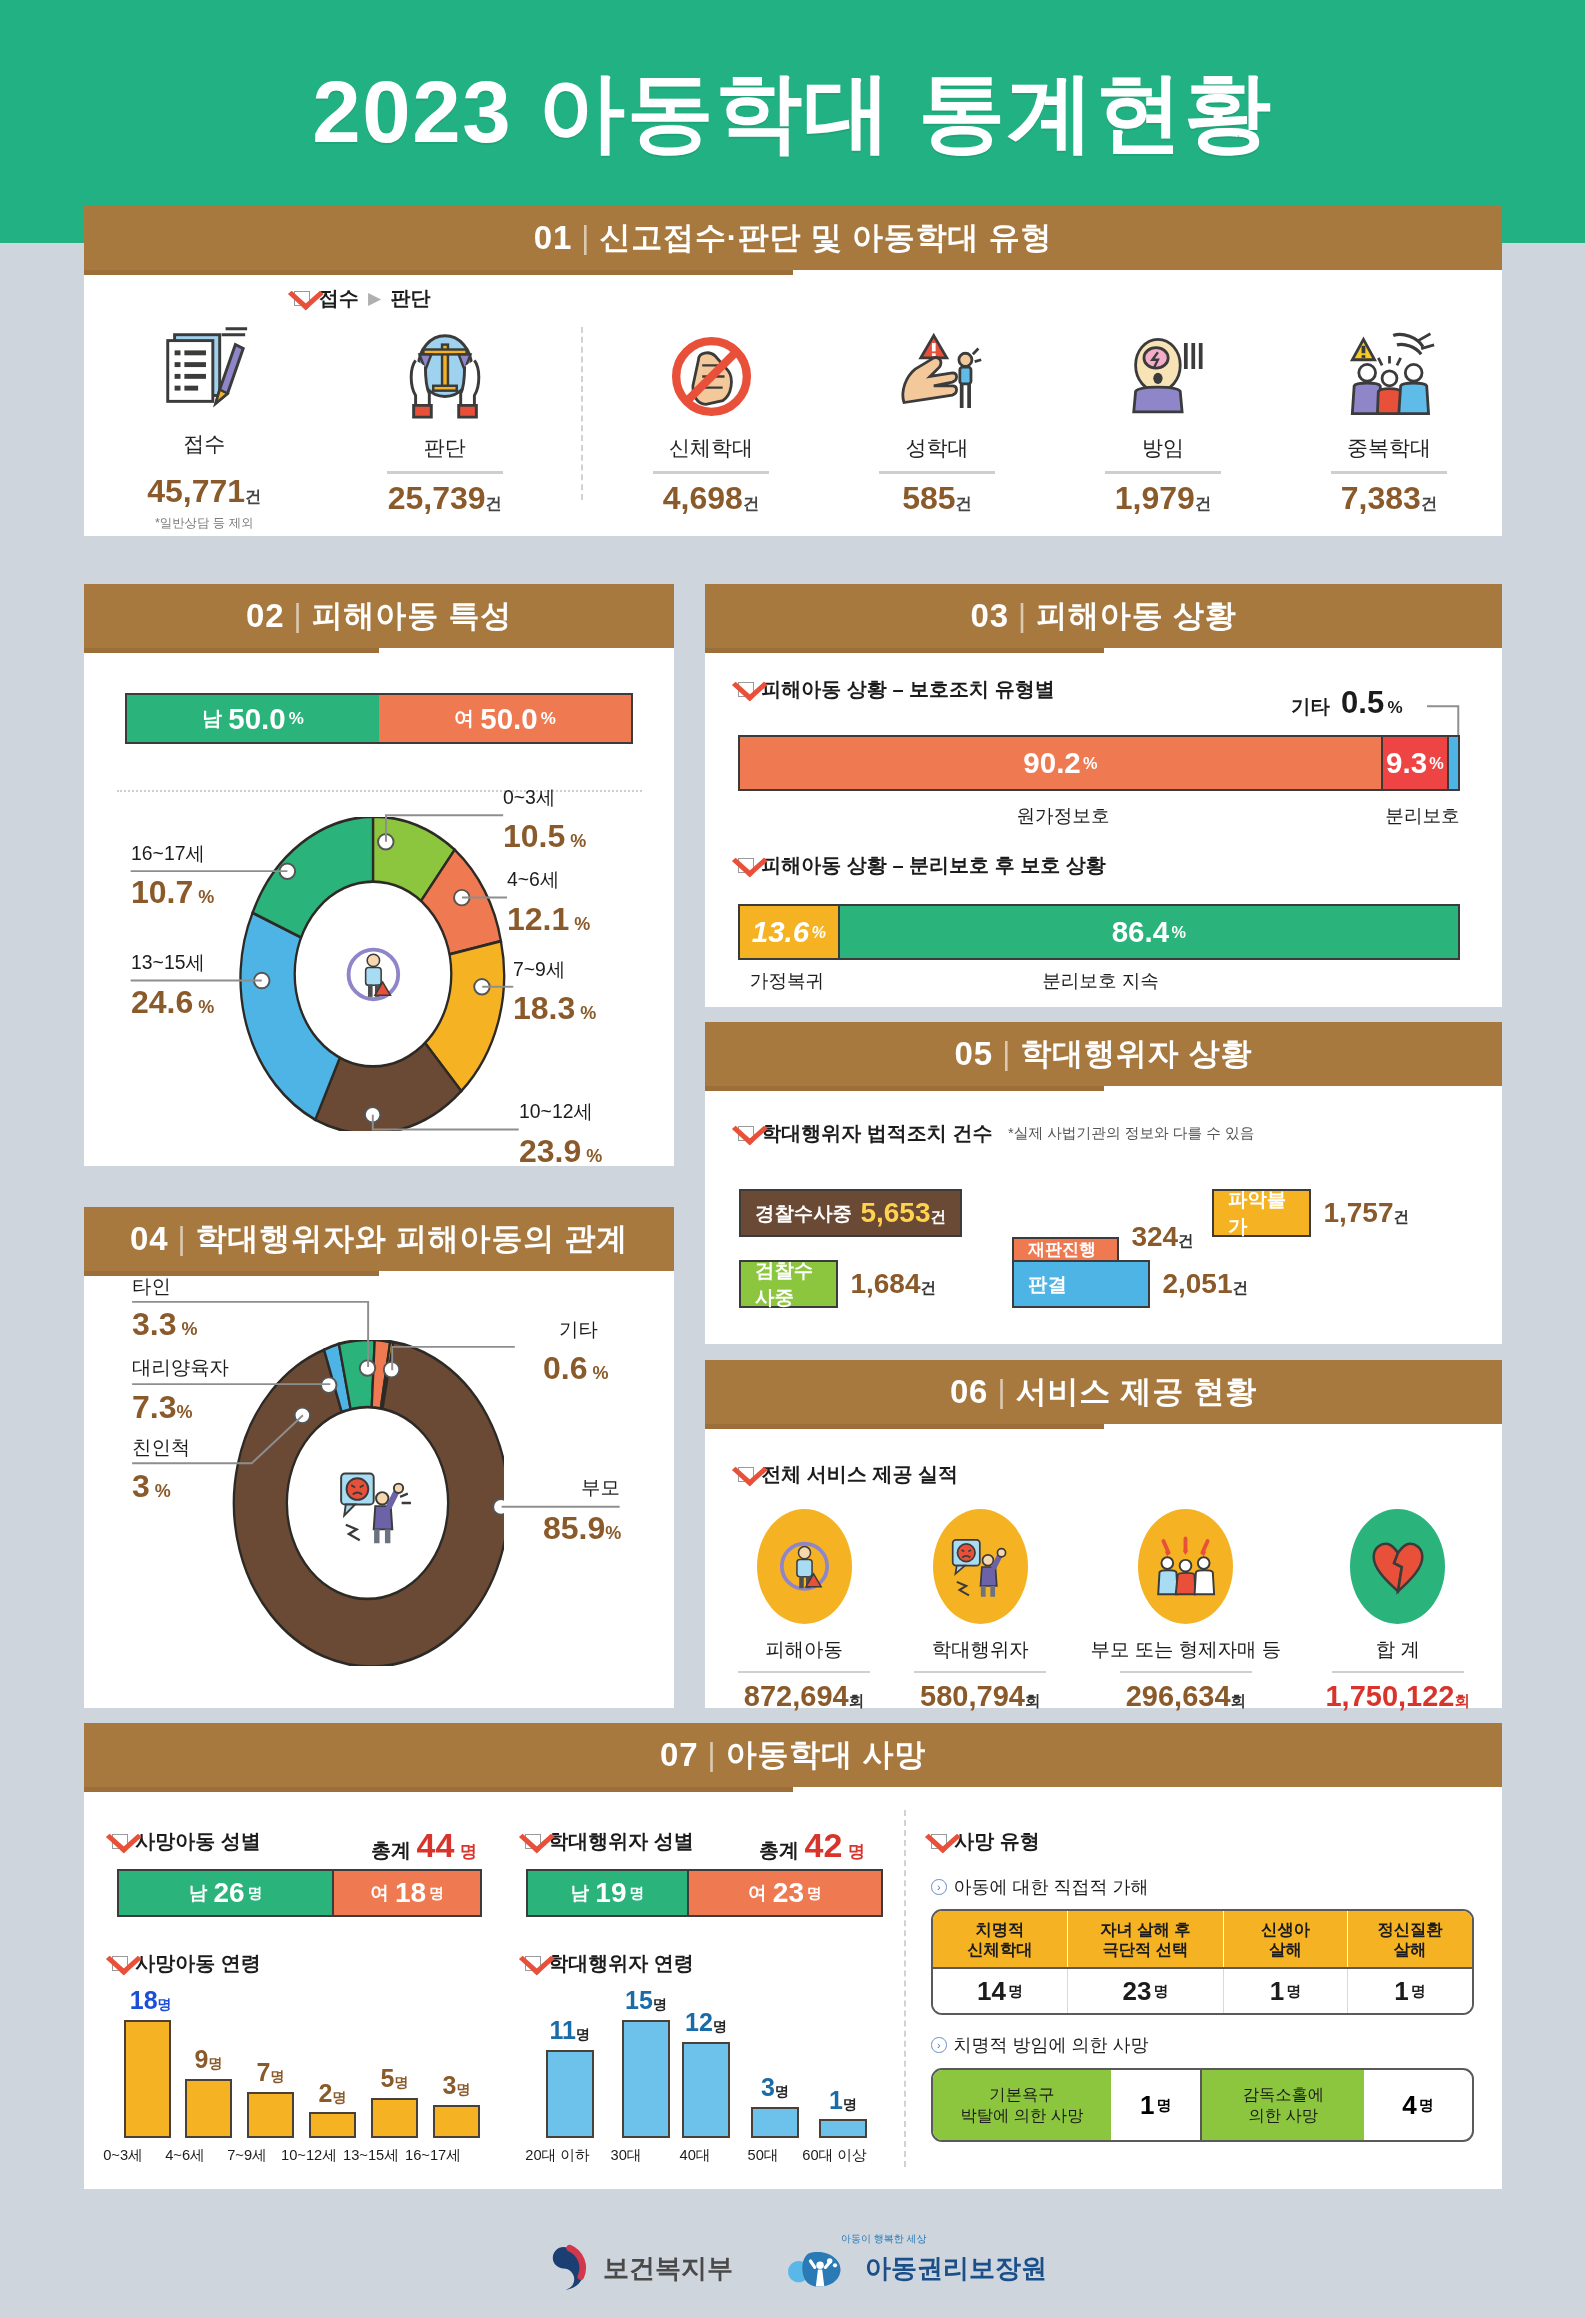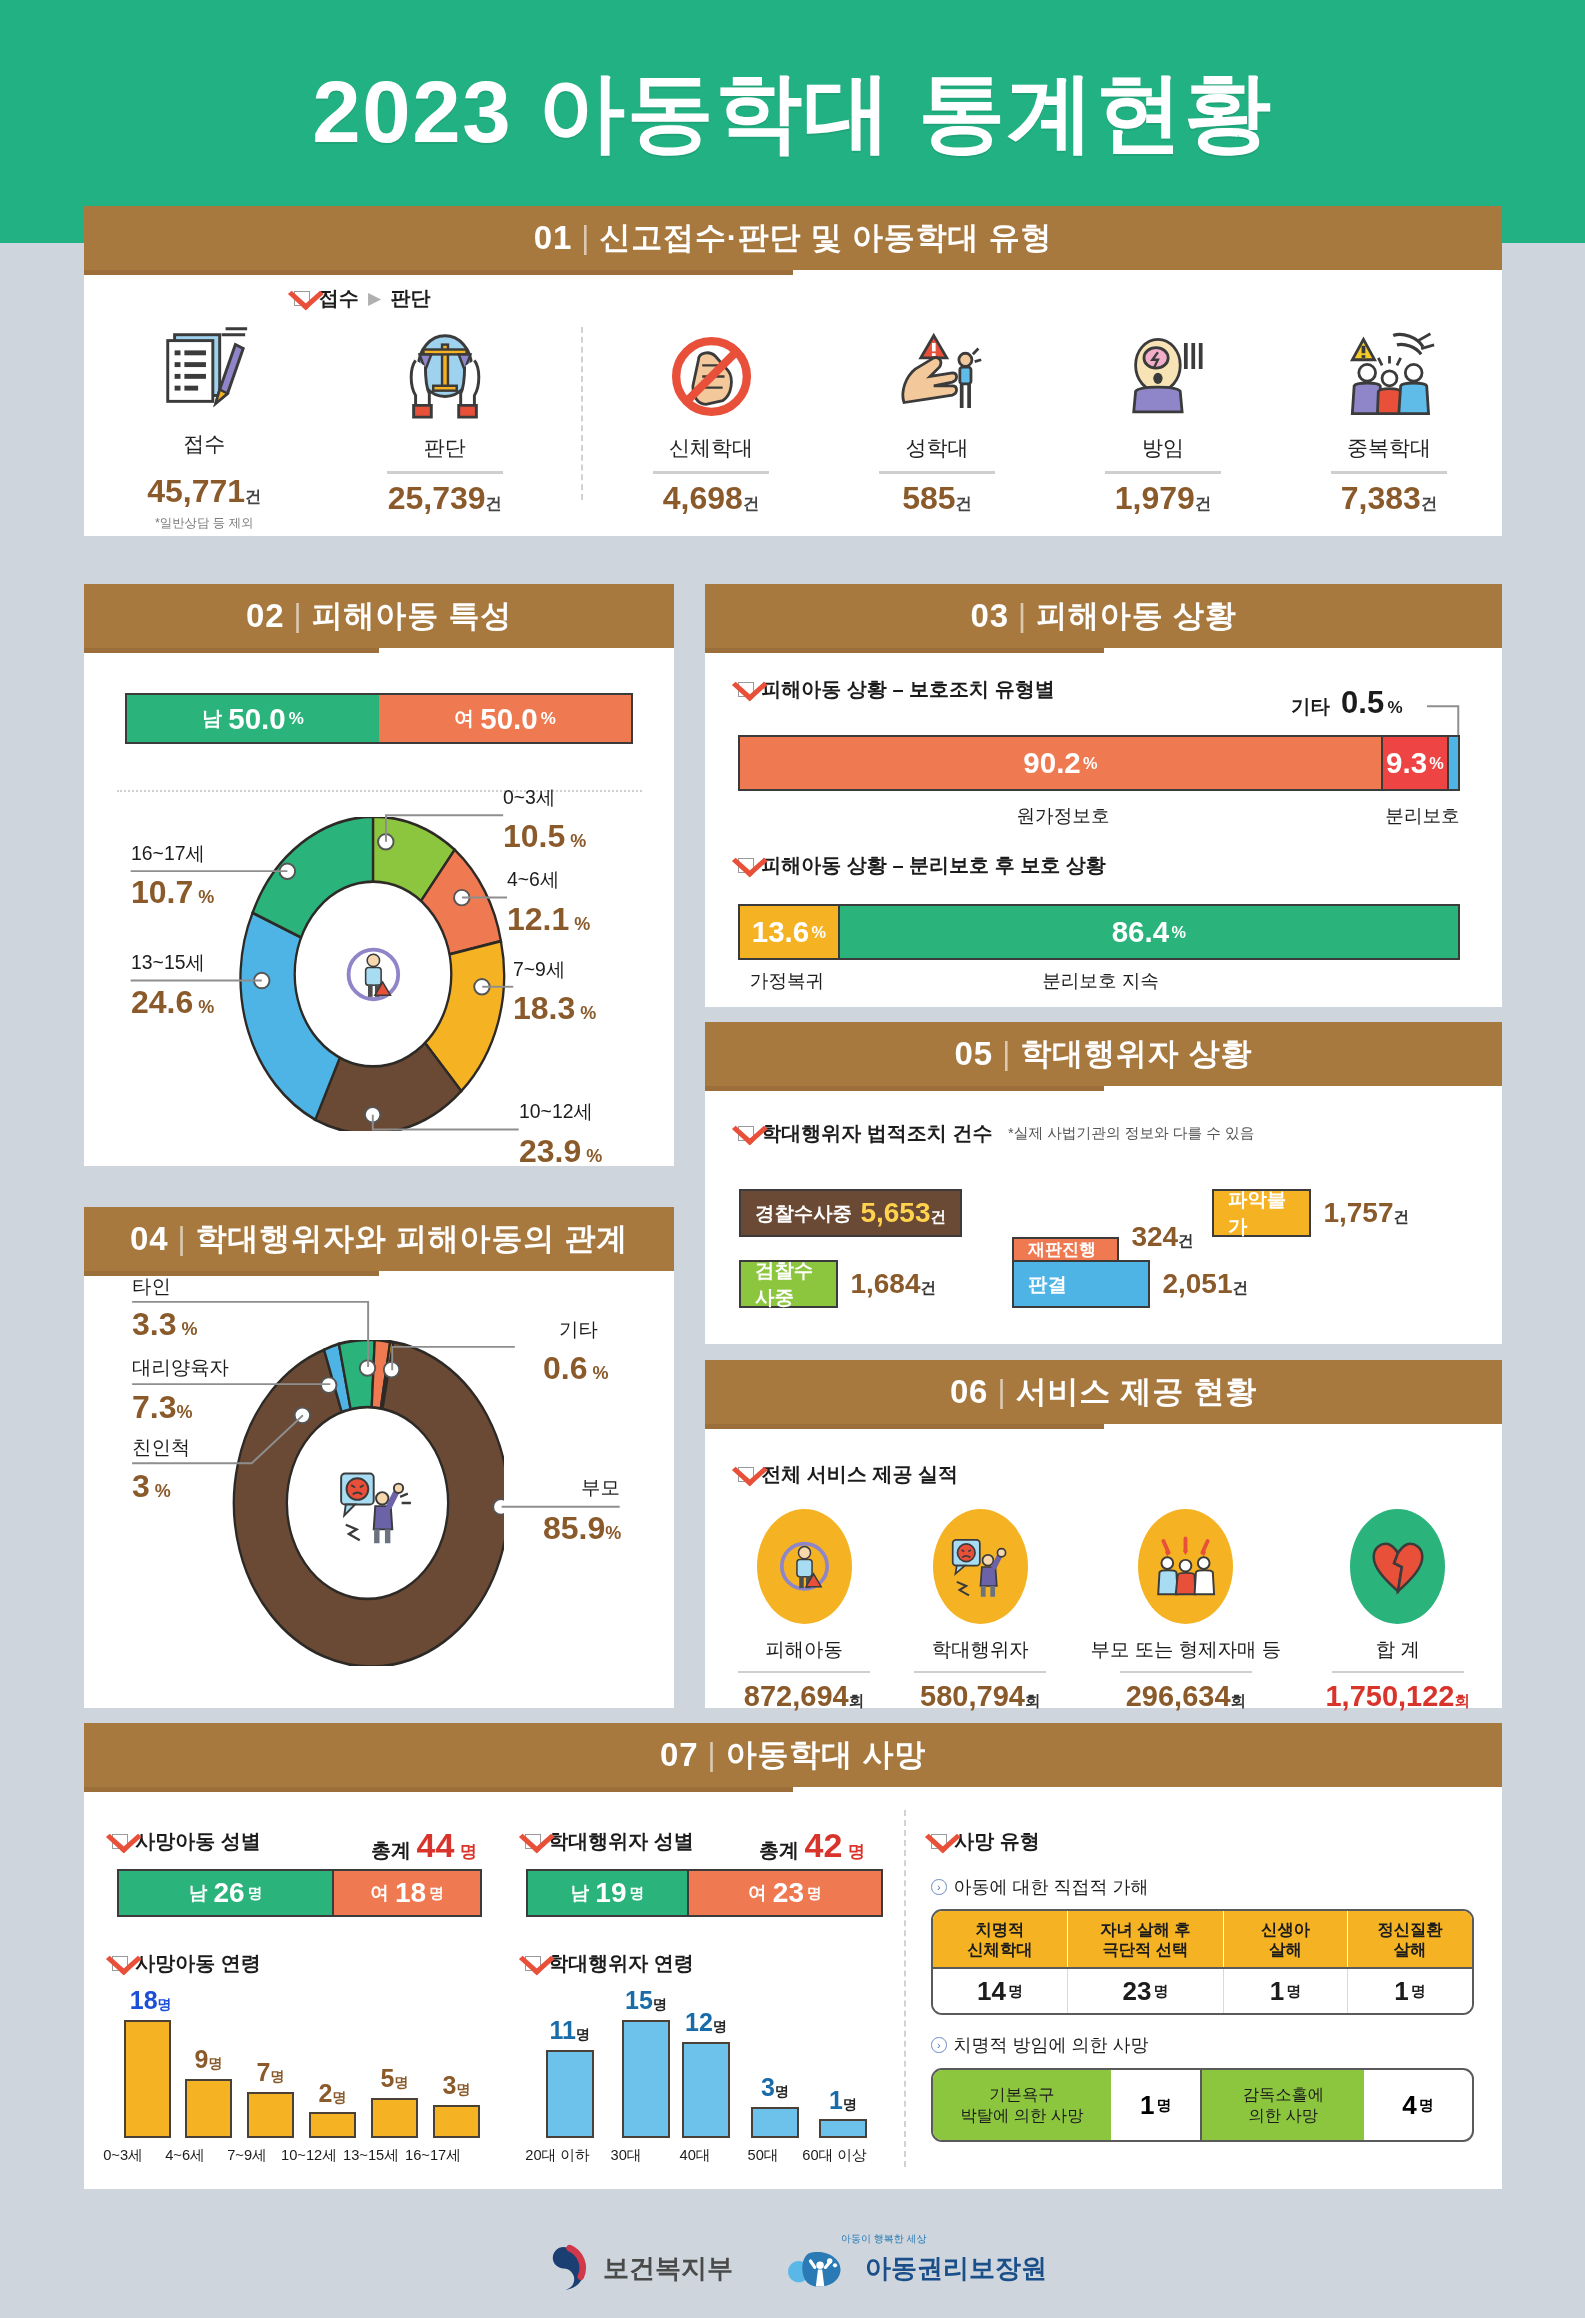--- a/index.html
+++ b/index.html
@@ -405,21 +405,21 @@
   </div>
   <div class="cap" style="left:33px; top:219px; width:650px;">원가정보호</div>
   <div class="cap" style="left:667px; top:219px; width:101px;">분리보호</div>
 
   <div class="chk" style="position:absolute; left:33px; top:268px;">
     <span class="box"></span>
     <span class="t">피해아동 상황 – 분리보호 후 보호 상황</span>
   </div>
 
   <div class="hbar" style="left:33px; top:320px; width:722px; height:56px;">
-    <div class="seg" style="width:13.6%; background:#f5b324;">
+    <div class="seg" style="width:13.6%; background:#f5b324;font-style:italic;">
       <span class="v">13.6</span>
         <span class="p">%</span>
     </div>
     <div class="seg" style="width:86.4%; background:#2bb37c; border-left:2.3px solid #3b3b3b;">
       <span class="v">86.4</span>
         <span class="p">%</span>
     </div>
   </div>
   <div class="cap" style="left:33px; top:384px; width:98px;">가정복귀</div>
   <div class="cap" style="left:155px; top:384px; width:481px;">분리보호 지속</div>

